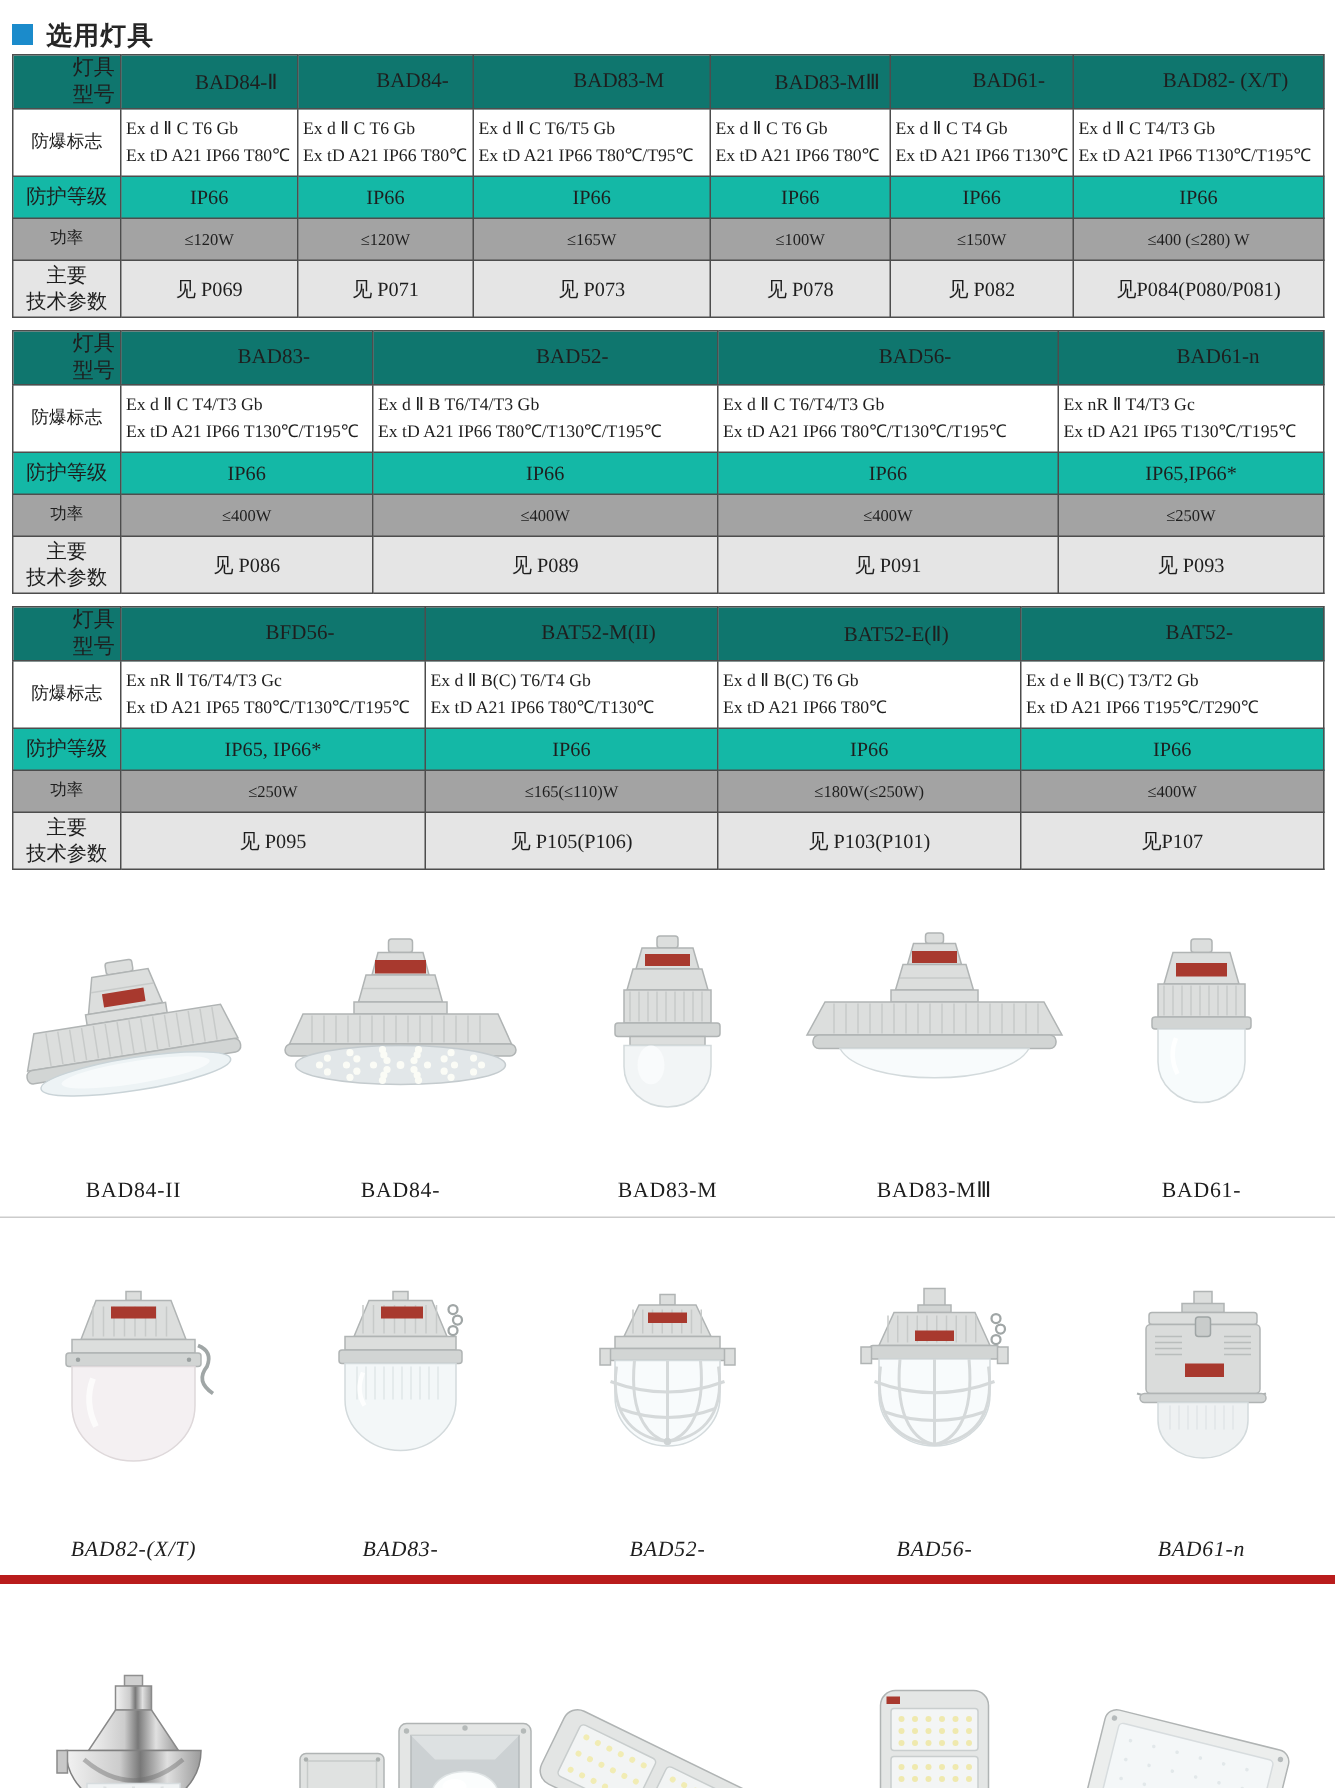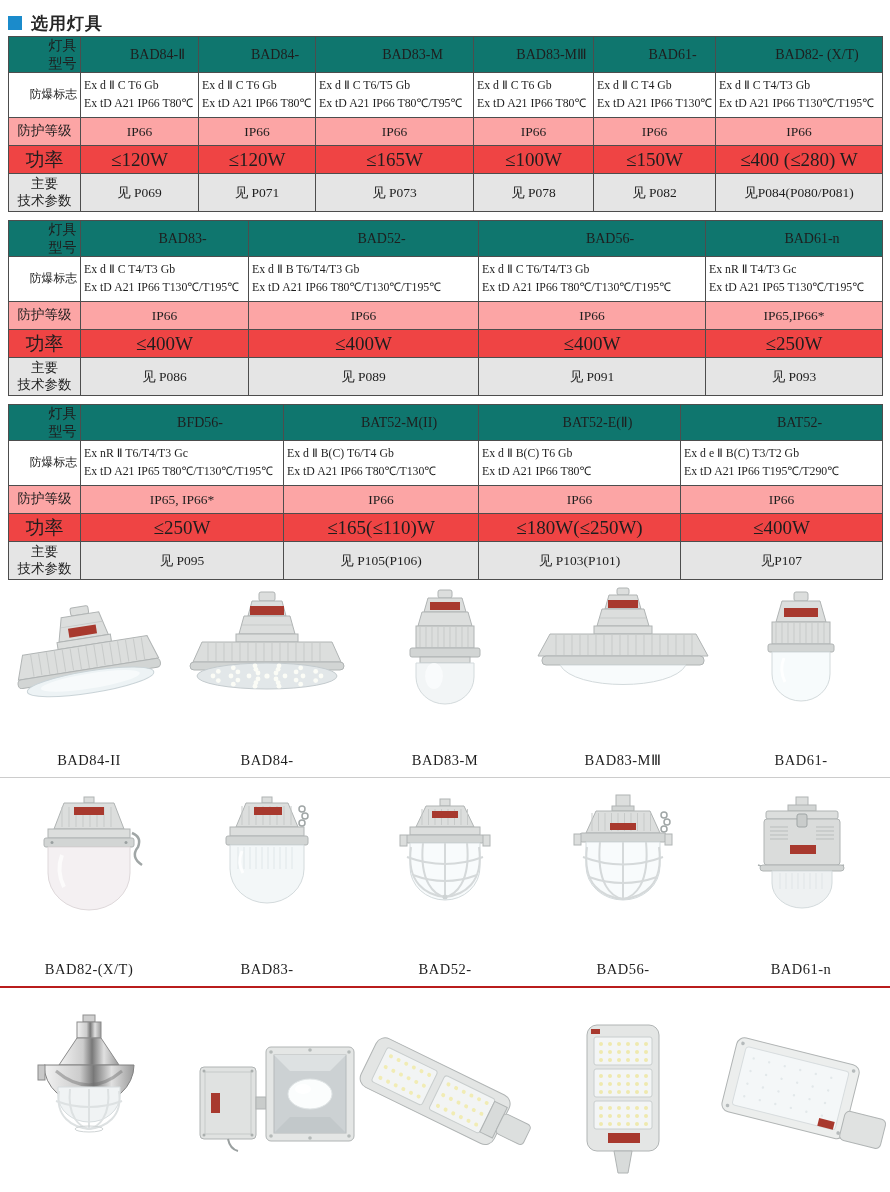--- a/index.html
+++ b/index.html
@@ -10,29 +10,29 @@
   .title-row{display:flex;align-items:center;gap:9px;padding:10px 0 0 8px;height:26px;}
   .title-sq{width:14px;height:14px;background:#1b8bcb;flex:0 0 auto;}
   .title-text{font-family:"Liberation Sans",sans-serif;font-weight:bold;font-size:17px;color:#262626;letter-spacing:1px;}
 
   
   table.spec{border-collapse:collapse;table-layout:fixed;width:874px;margin:0 0 0 8px;}
   table.spec.mt{margin-top:8px;}
   table.spec td{border:1px solid #4d4d4d;padding:0 3px;color:#1e1e1e;}
   tr.r-model td{background:#0f766e;height:26px;font-size:14px;text-align:center;padding-left:39px;}
   tr.r-mark td{background:#ffffff;height:44px;font-size:11.8px;line-height:1.5;vertical-align:middle;white-space:nowrap;}
-  tr.r-prot td{background:#fca5a5;height:27px;font-size:13.5px;text-align:center;}
-  tr.r-pow td{background:#ef4444;height:27px;font-size:19px;text-align:center;}
+  tr.r-prot td{background:#14b8a6;height:27px;font-size:13.5px;text-align:center;}
+  tr.r-pow td{background:#a3a3a3;height:27px;font-size:11px;text-align:center;}
   tr.r-par td{background:#e5e5e5;height:37px;font-size:13.5px;text-align:center;}
-  td.lbl{text-align:right;padding-left:6px;font-size:13.5px;white-space:pre-line;line-height:1.25;}
+  td.lbl{text-align:center;padding-left:6px;font-size:13.5px;white-space:pre-line;line-height:1.25;}
 
   
-  .grow{display:flex;width:890px;box-sizing:border-box;}
+  .grow{display:flex;width:890px;box-sizing:border-box;margin-top:34px;}
   .grow-1{height:198px;border-bottom:1px solid #cccccc;}
-  .grow-2{height:210px;border-bottom:2px solid #b91c1c;}
+  .grow-2{height:210px;border-bottom:6px solid #b91c1c;font-style:italic;}
   .grow-3{height:240px;}
   .gcell{width:178px;display:flex;flex-direction:column;align-items:center;justify-content:flex-end;padding-bottom:8px;box-sizing:border-box;}
   .gimg{display:flex;align-items:flex-end;justify-content:center;line-height:0;}
   .glabel{margin-top:2px;font-size:14.5px;color:#1e1e1e;letter-spacing:0.5px;line-height:1.2;}
 </style>
 </head>
 <body>
 
 <div class="page">
 

